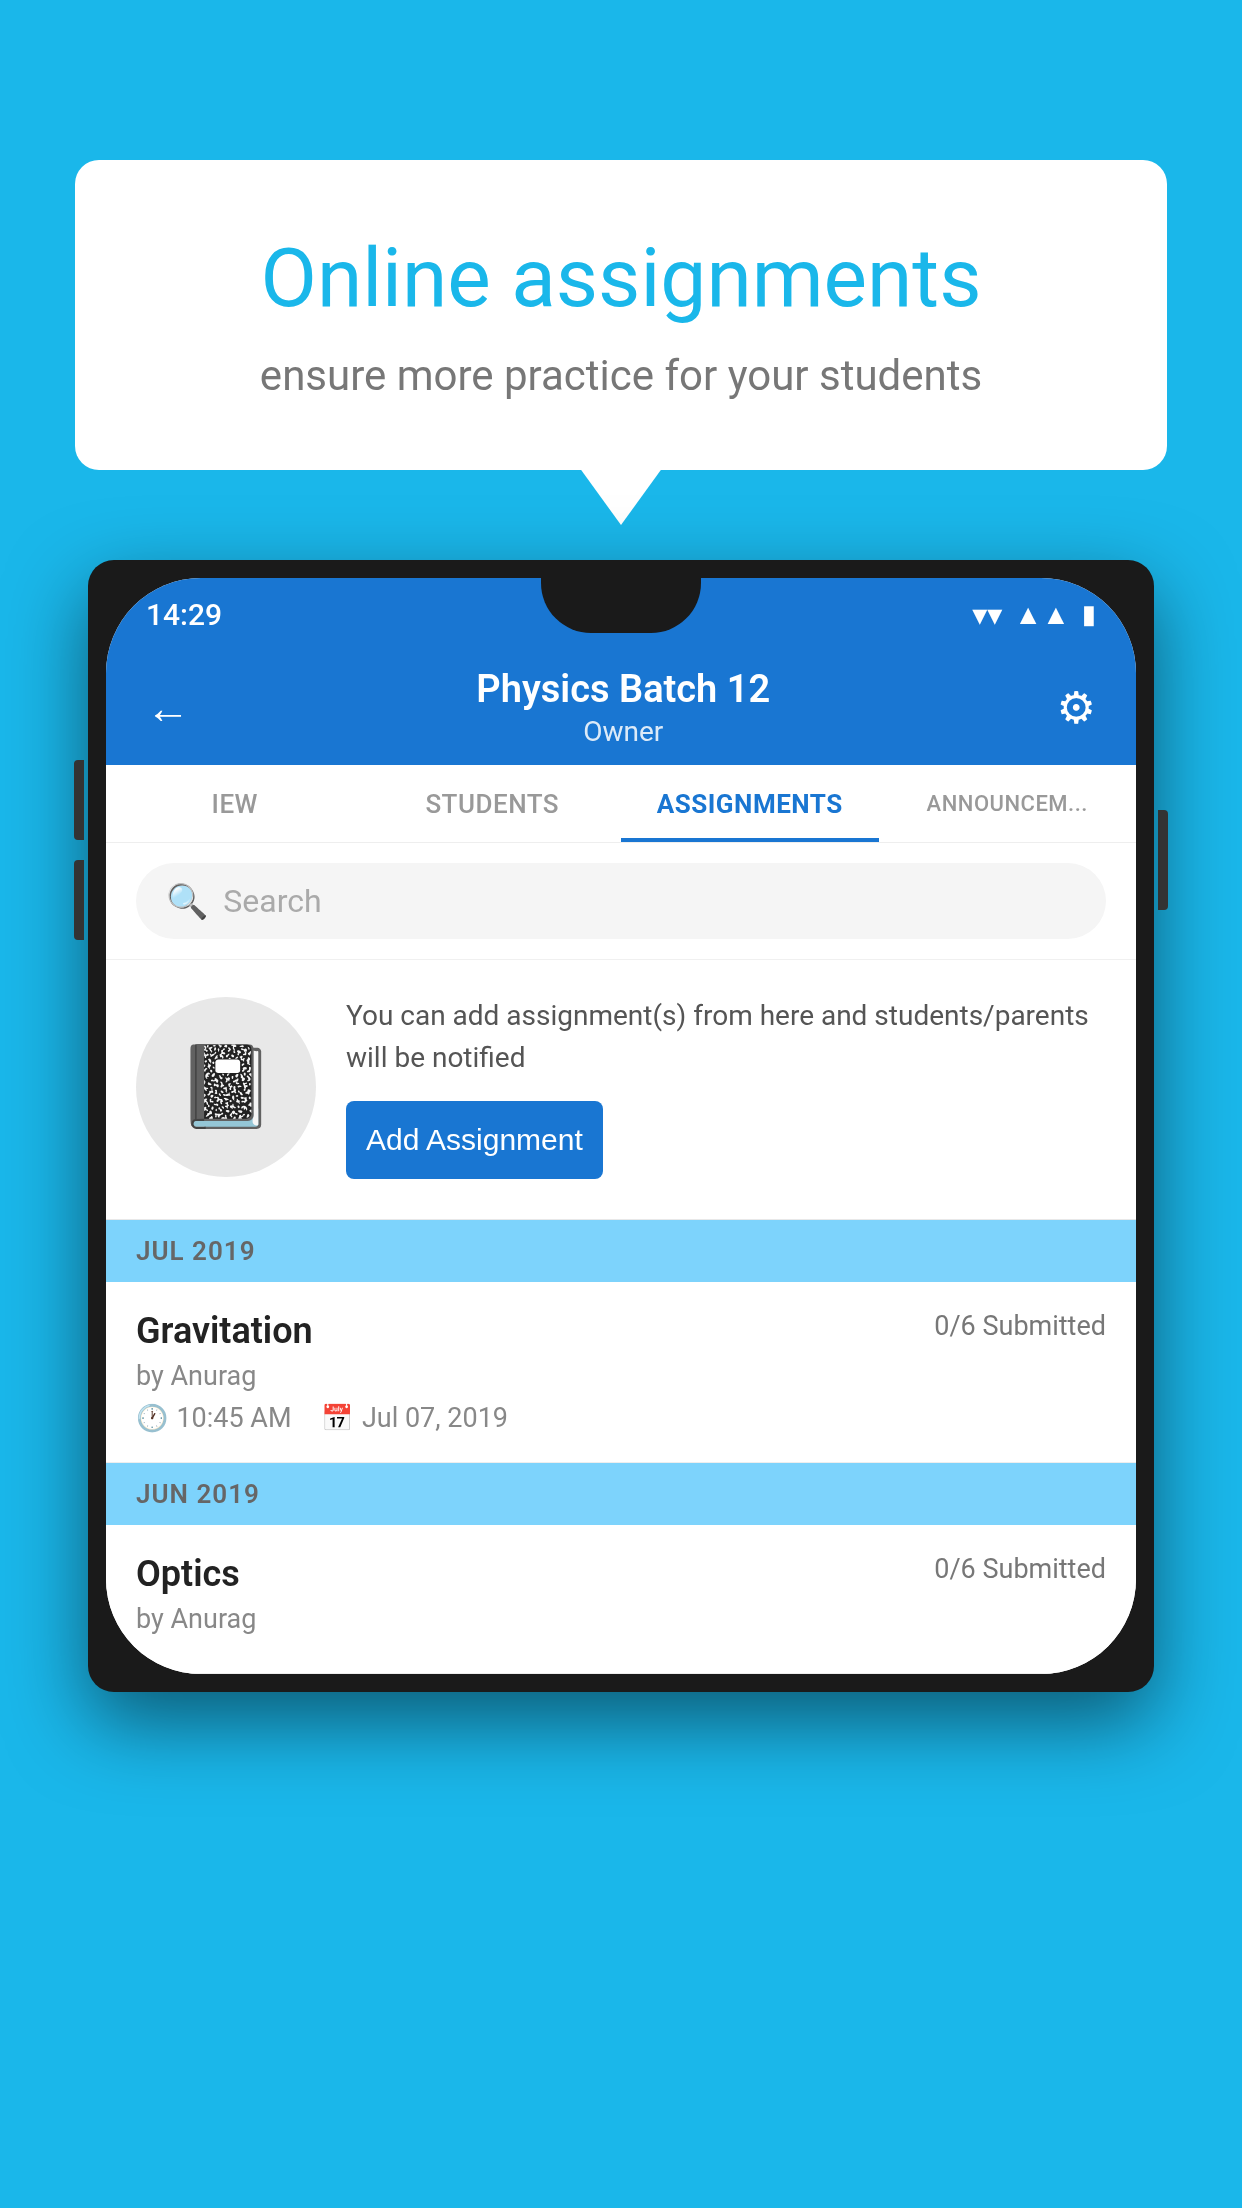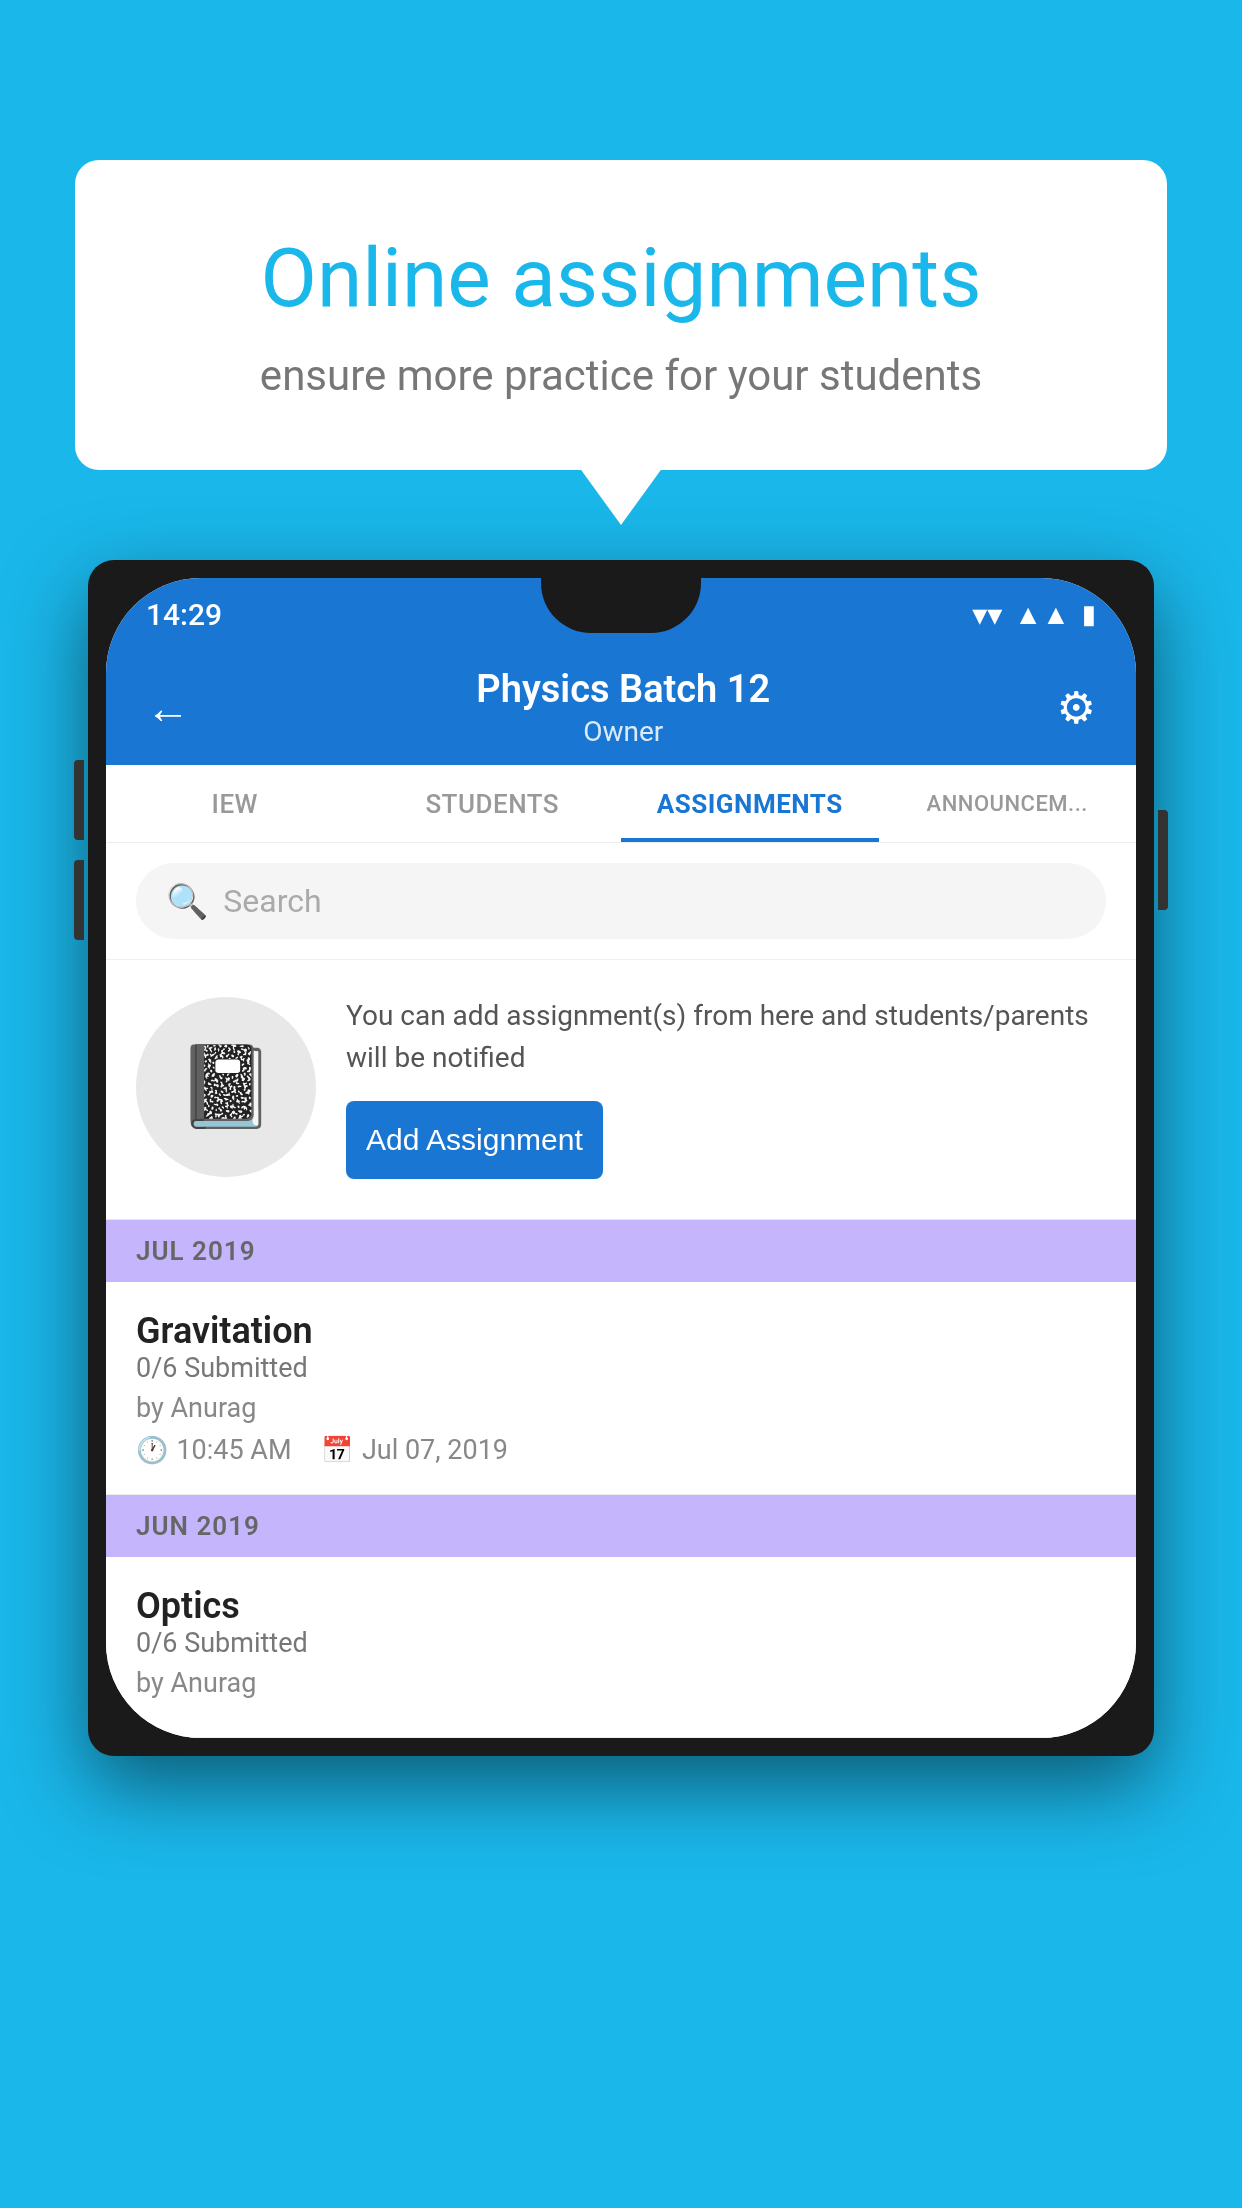--- a/index.html
+++ b/index.html
@@ -271,21 +271,21 @@
       border: none;
       border-radius: 8px;
       padding: 22px 20px;
       font-size: 30px;
       font-weight: 500;
       cursor: pointer;
     }
 
     
     .section-header {
-      background: #c4b5fd;
+      background: #7dd3fc;
       padding: 16px 30px;
     }
 
     .section-label {
       font-size: 26px;
       color: #666;
       font-weight: 600;
       letter-spacing: 1px;
     }
 
@@ -294,21 +294,20 @@
       background: white;
       padding: 28px 30px;
       border-bottom: 1px solid #eee;
     }
 
     .assignment-top-row {
       display: flex;
       justify-content: space-between;
       align-items: flex-start;
       margin-bottom: 8px;
-      flex-direction: column;
     }
 
     .assignment-name {
       font-size: 36px;
       font-weight: 600;
       color: #222;
     }
 
     .assignment-submitted {
       font-size: 27px;

